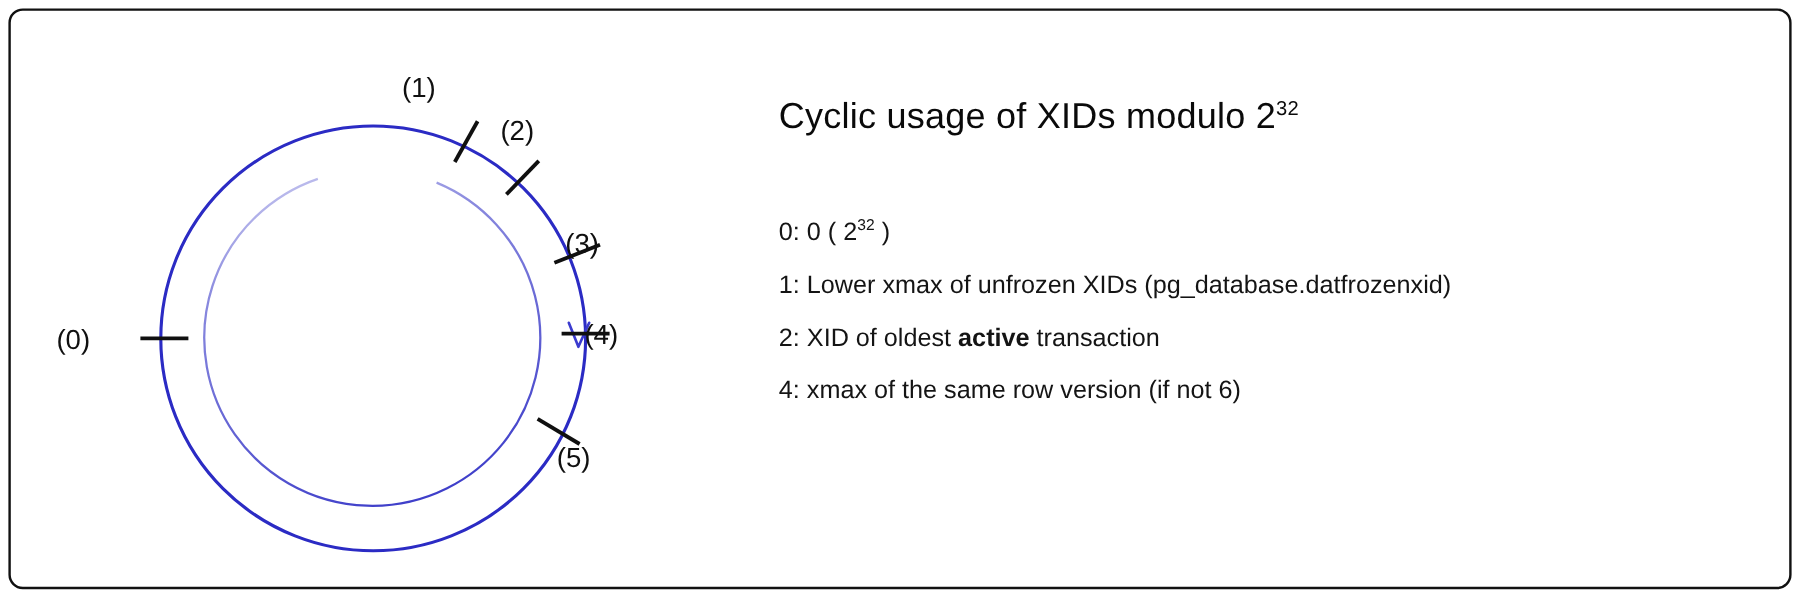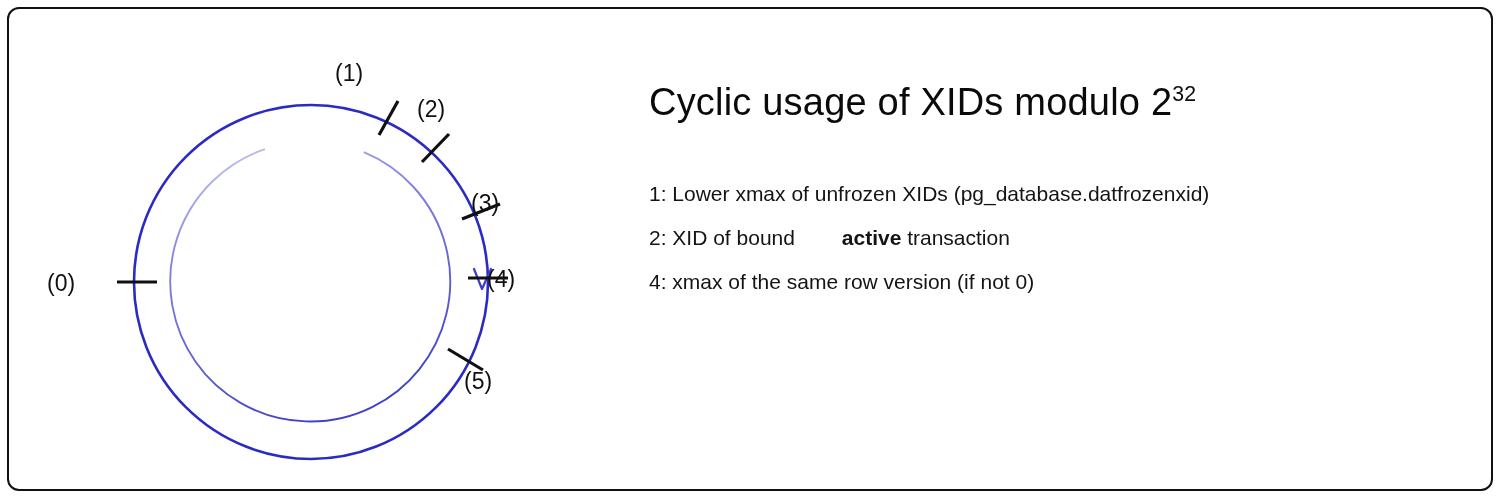--- a/index.html
+++ b/index.html
@@ -35,21 +35,21 @@
     position: absolute;
     left: 632px;
     top: 18px;
     width: 830px;
     height: 450px;
   }
   #title {
     position: absolute;
     left: 8px;
     top: 54px;
-    font-size: 38px;
+    font-size: 30px;
     font-weight: 400;
     color: #0a0a0a;
     letter-spacing: 0.2px;
     white-space: nowrap;
   }
   #title .sup {
     font-size: 0.56em;
     vertical-align: super;
     line-height: 0;
   }
@@ -66,21 +66,20 @@
     margin-bottom: 23px;
     white-space: nowrap;
   }
   .legend-line .sup {
     font-size: 0.62em;
     vertical-align: super;
     line-height: 0;
   }
   .legend-line b {
     font-weight: 700;
-    margin-left: 41px;
   }
   .tick-label {
     font-size: 23px;
     fill: #101010;
     font-family: "Liberation Sans", sans-serif;
   }
 </style>
 </head>
 <body>
 
@@ -137,31 +136,34 @@
   </div>
 
   <div id="panel">
 
     <div id="title">
       <span>Cyclic usage of XIDs modulo 2</span><span class="sup">32</span>
     </div>
 
     <div id="legend">
 
+      <div class="legend-line">
+        <span>0: 0 ( 2</span><span class="sup">32</span><span> )</span>
+      </div>
 
       <div class="legend-line">
         <span>1: Lower xmax of unfrozen XIDs (pg_database.datfrozenxid)</span>
       </div>
 
       <div class="legend-line">
-        <span>2: XID of bound </span><b>active</b><span> transaction</span>
+        <span>2: XID of oldest </span><b>active</b><span> transaction</span>
       </div>
 
 
       <div class="legend-line">
-        <span>4: xmax of the same row version (if not 0)</span>
+        <span>4: xmax of the same row version (if not 6)</span>
       </div>
 
 
     </div>
   </div>
 
 </div>
 
 </body></html>

